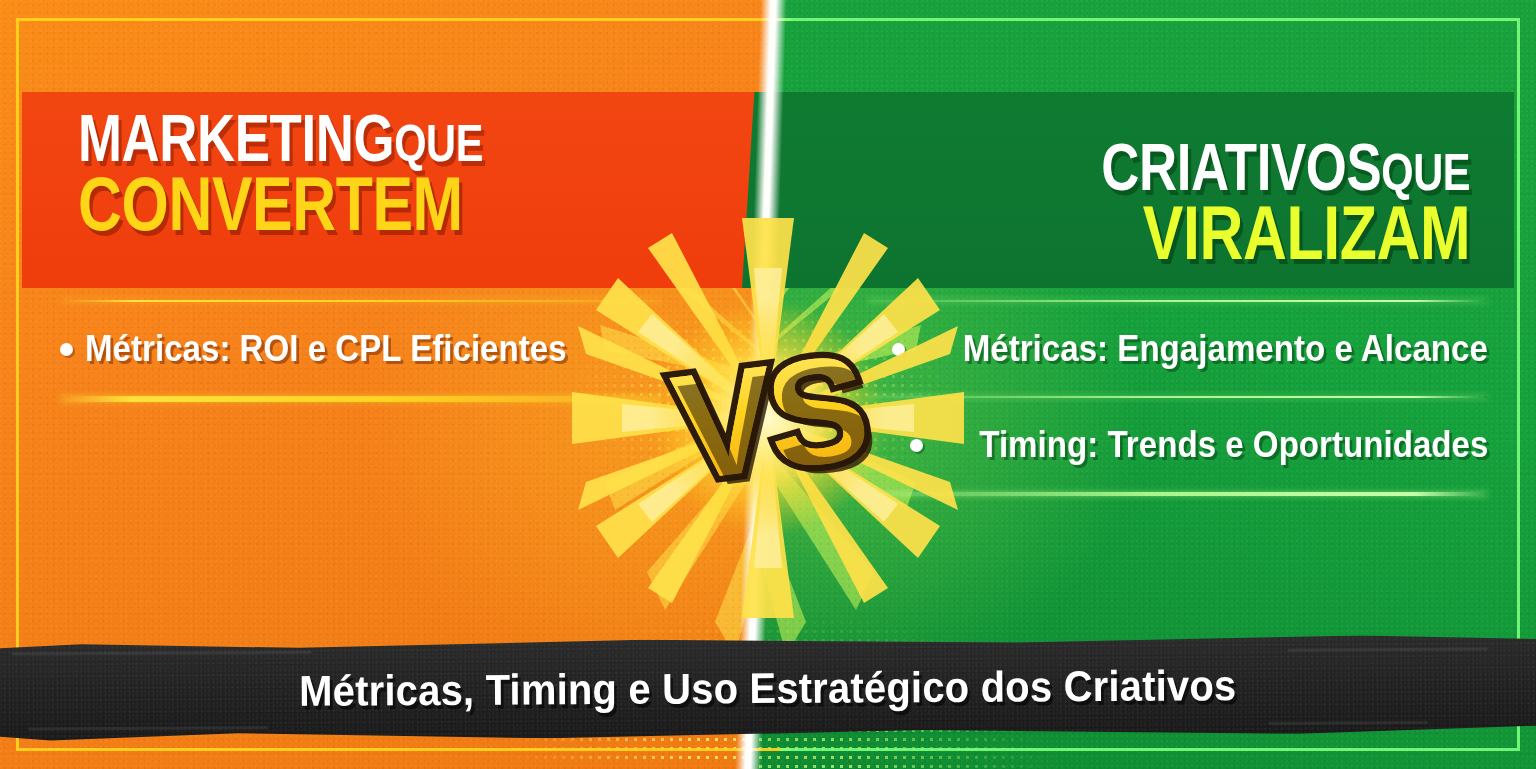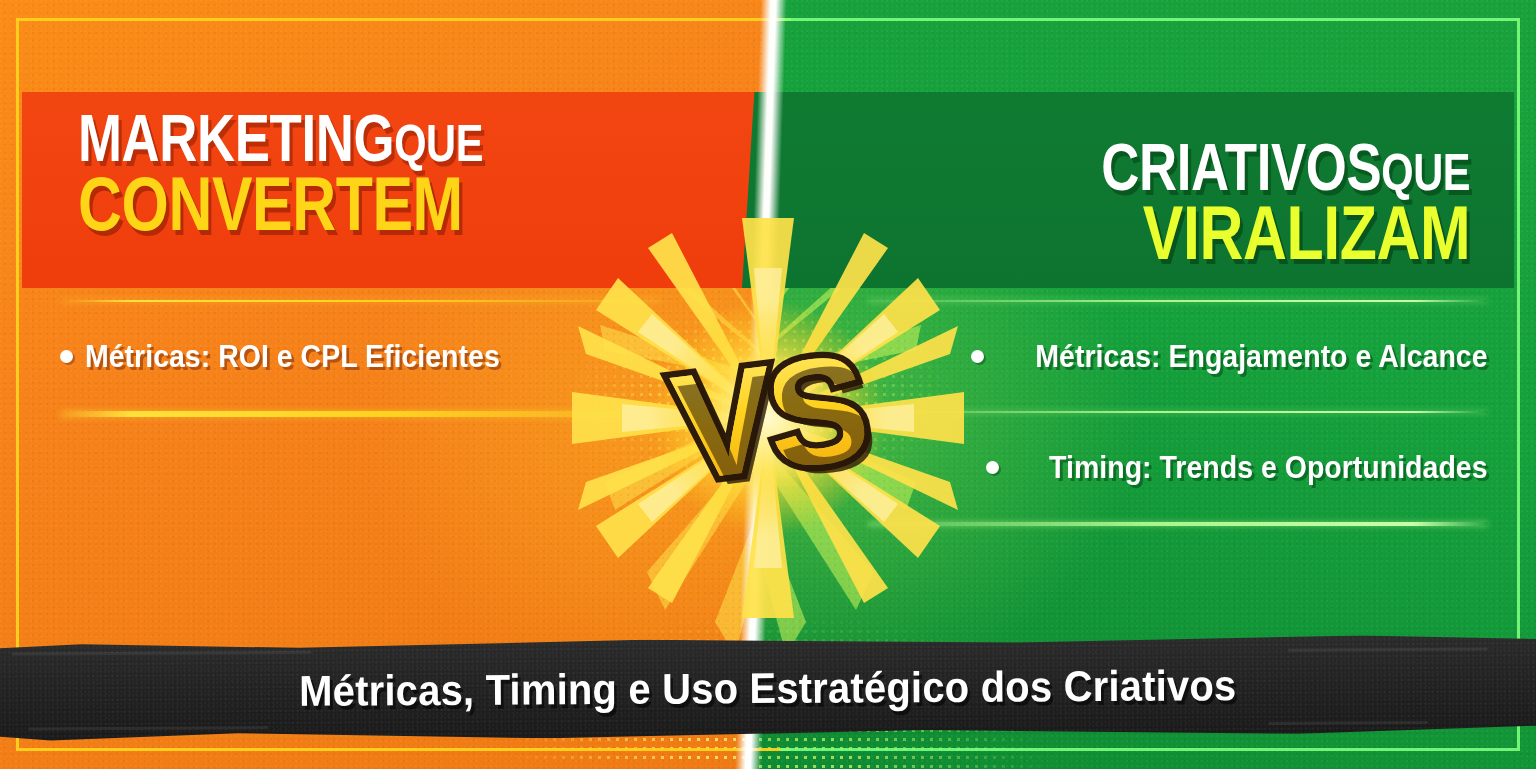--- a/index.html
+++ b/index.html
@@ -131,24 +131,24 @@
 
   .rule{ height:2px; width:100%;
          background:linear-gradient(90deg, rgba(255,224,60,0) 0%, #ffe23c 12%, #ffd21e 55%, rgba(255,224,60,.15) 100%);
          box-shadow:0 0 6px rgba(255,220,60,.6); }
   .list-right .rule{
          background:linear-gradient(270deg, rgba(180,255,140,0) 0%, #c8ffaa 12%, #a8f58a 55%, rgba(180,255,140,.15) 100%);
          box-shadow:0 0 6px rgba(190,255,150,.55); }
 
   .bullet{
     display:flex; align-items:center; gap:12px;
-    height:109px;
+    height:94px;
     color:#ffffff;
     font-weight:bold;
-    font-size:31px;
+    font-size:36px;
     text-shadow:3px 3px 0 rgba(90,20,0,.42);
   }
   .list-right .bullet{ justify-content:flex-end;
     text-shadow:3px 3px 0 rgba(0,45,10,.42); }
   .bullet .dot{
     width:13px; height:13px; border-radius:50%;
     background:#fff; flex:0 0 auto;
     box-shadow:2px 2px 0 rgba(90,20,0,.35);
   }
   .list-right .bullet .dot{ box-shadow:2px 2px 0 rgba(0,45,10,.35); }

